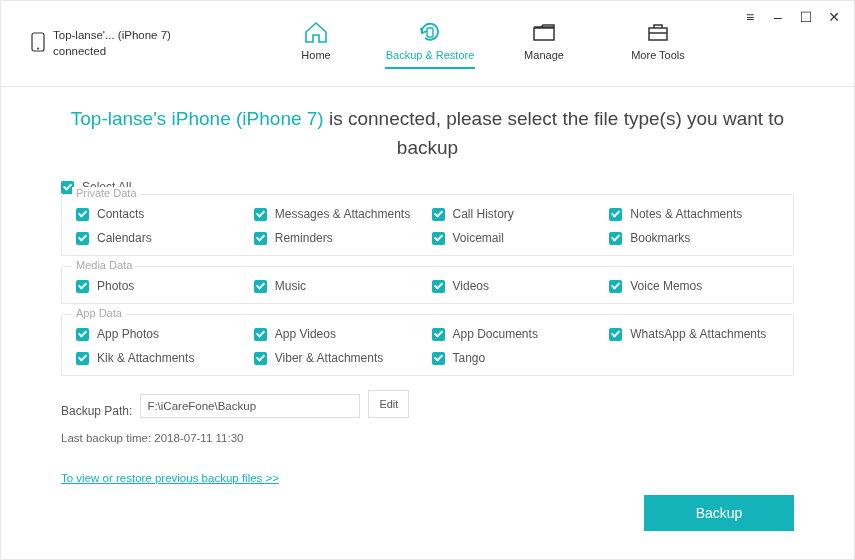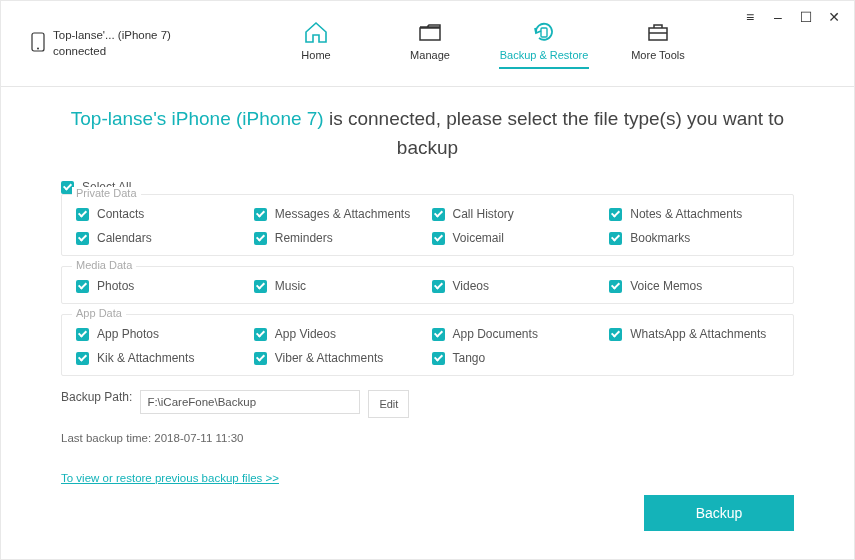--- a/index.html
+++ b/index.html
@@ -19,21 +19,21 @@
 .content { padding: 18px 60px 0 60px; }
 .headline { text-align: center; font-size: 19px; color: #444; line-height: 1.5; margin-bottom: 18px; }
 .headline .dev-name { color: #14b3b9; }
 .select-all { display: flex; align-items: center; gap: 8px; margin-bottom: 0; }
 .chk { width: 13px; height: 13px; background: #14b3b9; border-radius: 2px; position: relative; display: inline-block; flex-shrink: 0; }
 .chk::after { content: ""; position: absolute; left: 4px; top: 1px; width: 3px; height: 6px; border: solid #fff; border-width: 0 2px 2px 0; transform: rotate(45deg); }
 .group { border: 1px solid #e8e8e8; border-radius: 2px; padding: 12px 14px 10px 14px; margin-bottom: 10px; position: relative; }
 .group-title { position: absolute; top: -8px; left: 10px; background: #fff; padding: 0 4px; font-size: 11px; color: #aaa; }
 .grid { display: grid; grid-template-columns: repeat(4, 1fr); row-gap: 10px; column-gap: 8px; }
 .item { display: flex; align-items: center; gap: 8px; font-size: 12px; color: #555; }
-.path-row { display: flex; align-items: flex-start; gap: 8px; margin-top: 14px; }
+.path-row { display: flex; align-items: flex-end; gap: 8px; margin-top: 14px; }
 .path-input { width: 220px; height: 24px; border: 1px solid #ddd; padding: 0 6px; font-size: 11.5px; color: #555; }
 .edit-btn { height: 28px; padding: 0 10px; border: 1px solid #ddd; background: #fff; font-size: 11px; color: #555; cursor: pointer; }
 .last-backup { margin-top: 14px; font-size: 11.5px; color: #666; }
 .link { display: inline-block; margin-top: 28px; color: #14b3b9; font-size: 11.5px; text-decoration: underline; cursor: pointer; }
 .backup-btn { position: absolute; right: 60px; bottom: 28px; width: 150px; height: 36px; background: #14b3b9; color: #fff; border: none; font-size: 14px; cursor: pointer; }
 </style>
 </head>
 <body>
 
 <div class="titlebar">
@@ -58,41 +58,41 @@
   </div>
   <div class="nav">
     <div class="nav-item">
       <span class="nav-icon">
           <svg width="26" height="24" viewBox="0 0 26 24">
             <path d="M3 12 L13 3 L23 12 V22 H16 V15 H10 V22 H3 Z" fill="none" stroke="#14b3b9" stroke-width="1.6"></path>
           </svg>
         </span>
       <span class="lab">Home</span>
     </div>
-    <div class="nav-item">
-      <span class="nav-icon">
-          <svg width="26" height="24" viewBox="0 0 26 24">
-            <path d="M3 7 H10 L12 5 H23 V7 H3 M3 8 H23 V20 H3 Z" fill="none" stroke="#333" stroke-width="1.5"></path>
-          </svg>
-        </span>
-      <span class="lab">Manage</span>
-    </div>
     <div class="nav-item active">
       <span class="nav-icon">
           <svg width="28" height="24" viewBox="0 0 28 24">
             <path d="M6 12 A8 8 0 1 1 9 18" fill="none" stroke="#14b3b9" stroke-width="1.8"></path>
             <path d="M5 8 L6 13 L11 11" fill="none" stroke="#14b3b9" stroke-width="1.8"></path>
             <rect x="11" y="8" width="6" height="9" rx="1" fill="none" stroke="#14b3b9" stroke-width="1.4"></rect>
           </svg>
         </span>
       <span class="lab">Backup &amp; Restore</span>
     </div>
     <div class="nav-item">
       <span class="nav-icon">
           <svg width="26" height="24" viewBox="0 0 26 24">
+            <path d="M3 7 H10 L12 5 H23 V7 H3 M3 8 H23 V20 H3 Z" fill="none" stroke="#333" stroke-width="1.5"></path>
+          </svg>
+        </span>
+      <span class="lab">Manage</span>
+    </div>
+    <div class="nav-item">
+      <span class="nav-icon">
+          <svg width="26" height="24" viewBox="0 0 26 24">
             <rect x="4" y="8" width="18" height="12" fill="none" stroke="#333" stroke-width="1.5"></rect>
             <path d="M9 8 V5 H17 V8 M4 13 H22" fill="none" stroke="#333" stroke-width="1.5"></path>
           </svg>
         </span>
       <span class="lab">More Tools</span>
     </div>
   </div>
 </div>
 
 <div class="content">

